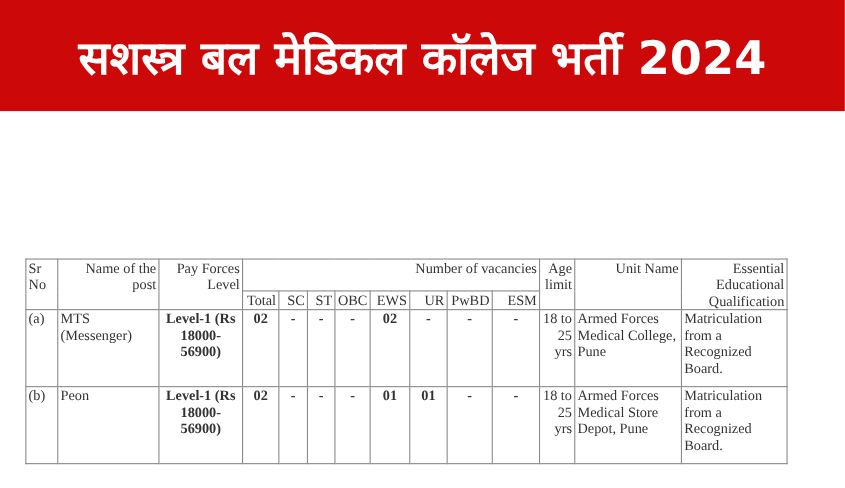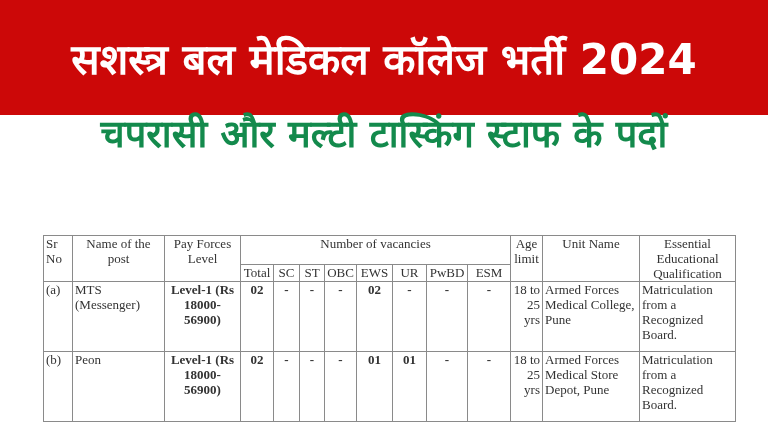--- a/index.html
+++ b/index.html
@@ -1,37 +1,36 @@
 <!DOCTYPE html>
 <html><head>
 <meta charset="utf-8">
 <style>
   html, body { margin:0; padding:0; }
   body { width:768px; height:444px; background:#ffffff; overflow:hidden; position:relative; font-family:"DejaVu Sans", sans-serif; }
-  .banner { position:absolute; left:0; top:0; width:768px; height:115px; background:#cc0808; display:flex; align-items:center; justify-content:center; }
+  .banner { position:absolute; left:0; top:0; width:768px; height:101px; background:#cc0808; display:flex; align-items:center; justify-content:center; }
   .banner h1 { margin:0; color:#ffffff; font-family:"DejaVu Sans", sans-serif; font-weight:bold; font-size:42px; letter-spacing:0px; white-space:nowrap; }
   .subtitle { position:absolute; left:0; top:108px; width:768px; text-align:center; color:#138a4c; font-family:"DejaVu Sans", sans-serif; font-weight:bold; font-size:38px; line-height:52px; }
   .subtitle div { white-space:nowrap; }
   .tbl-wrap { position:absolute; left:23px; top:235px; }
-  table { border-collapse:collapse; font-family:"Liberation Serif", serif; font-size:13px; color:#333; line-height:15px;margin-left:20px; }
+  table { border-collapse:collapse; font-family:"Liberation Serif", serif; font-size:13px; color:#333; line-height:15px; }
   td, th { border:1.5px solid #8a8a8a; padding:0 2px; vertical-align:top; font-weight:normal; }
-  th { text-align:center; }
+  th { text-align:right; }
   .c { text-align:center;font-weight:bold; }
   .r { text-align:right; }
   .l { text-align:left; }
 </style>
 </head>
 <body>
 
 <div class="banner">
   <h1>सशस्त्र बल मेडिकल कॉलेज भर्ती 2024</h1>
 </div>
 
 <div class="subtitle">
-  <div>चपरासी और मल्टी टास्किंग स्टाफ के पदों</div>
 </div>
 
 <div class="tbl-wrap">
 <table>
   <colgroup>
     <col style="width:24px">
         <col style="width:92px">
         <col style="width:76px">
     <col style="width:33px">
         <col style="width:26px">

